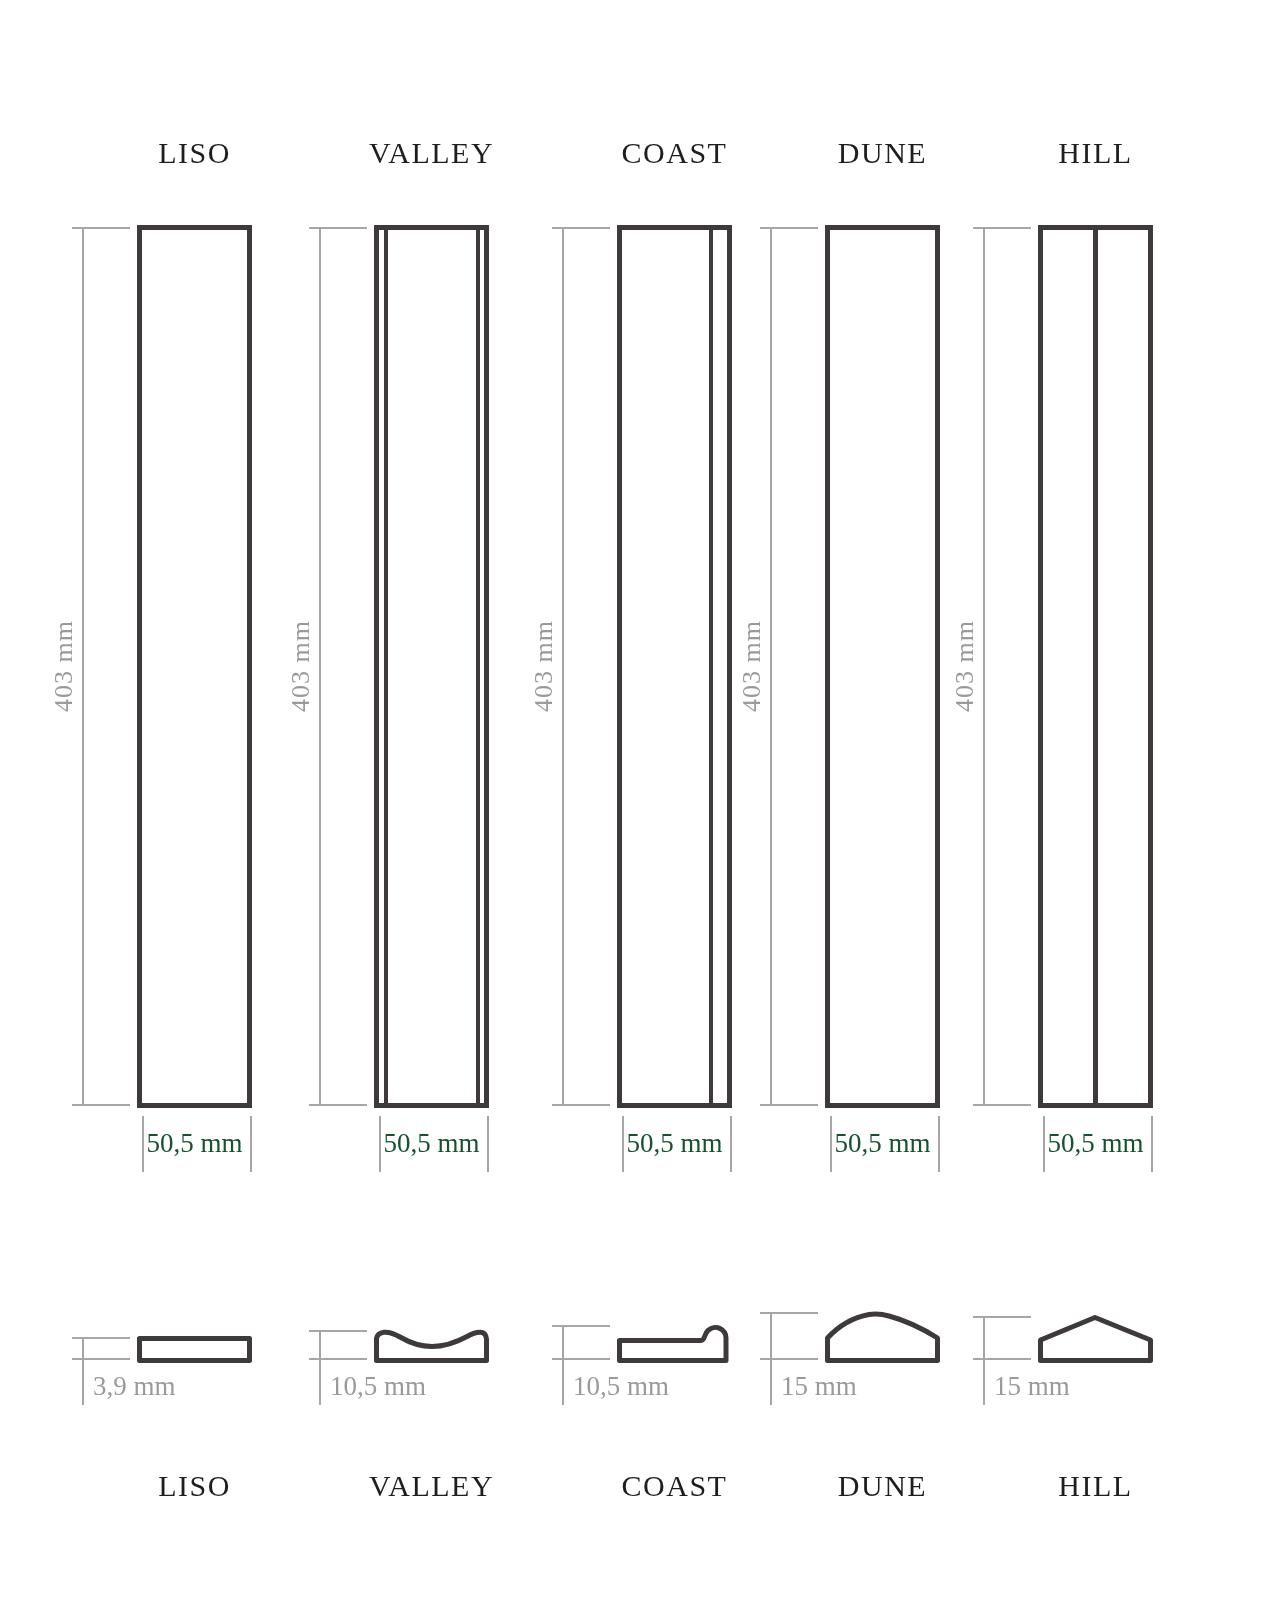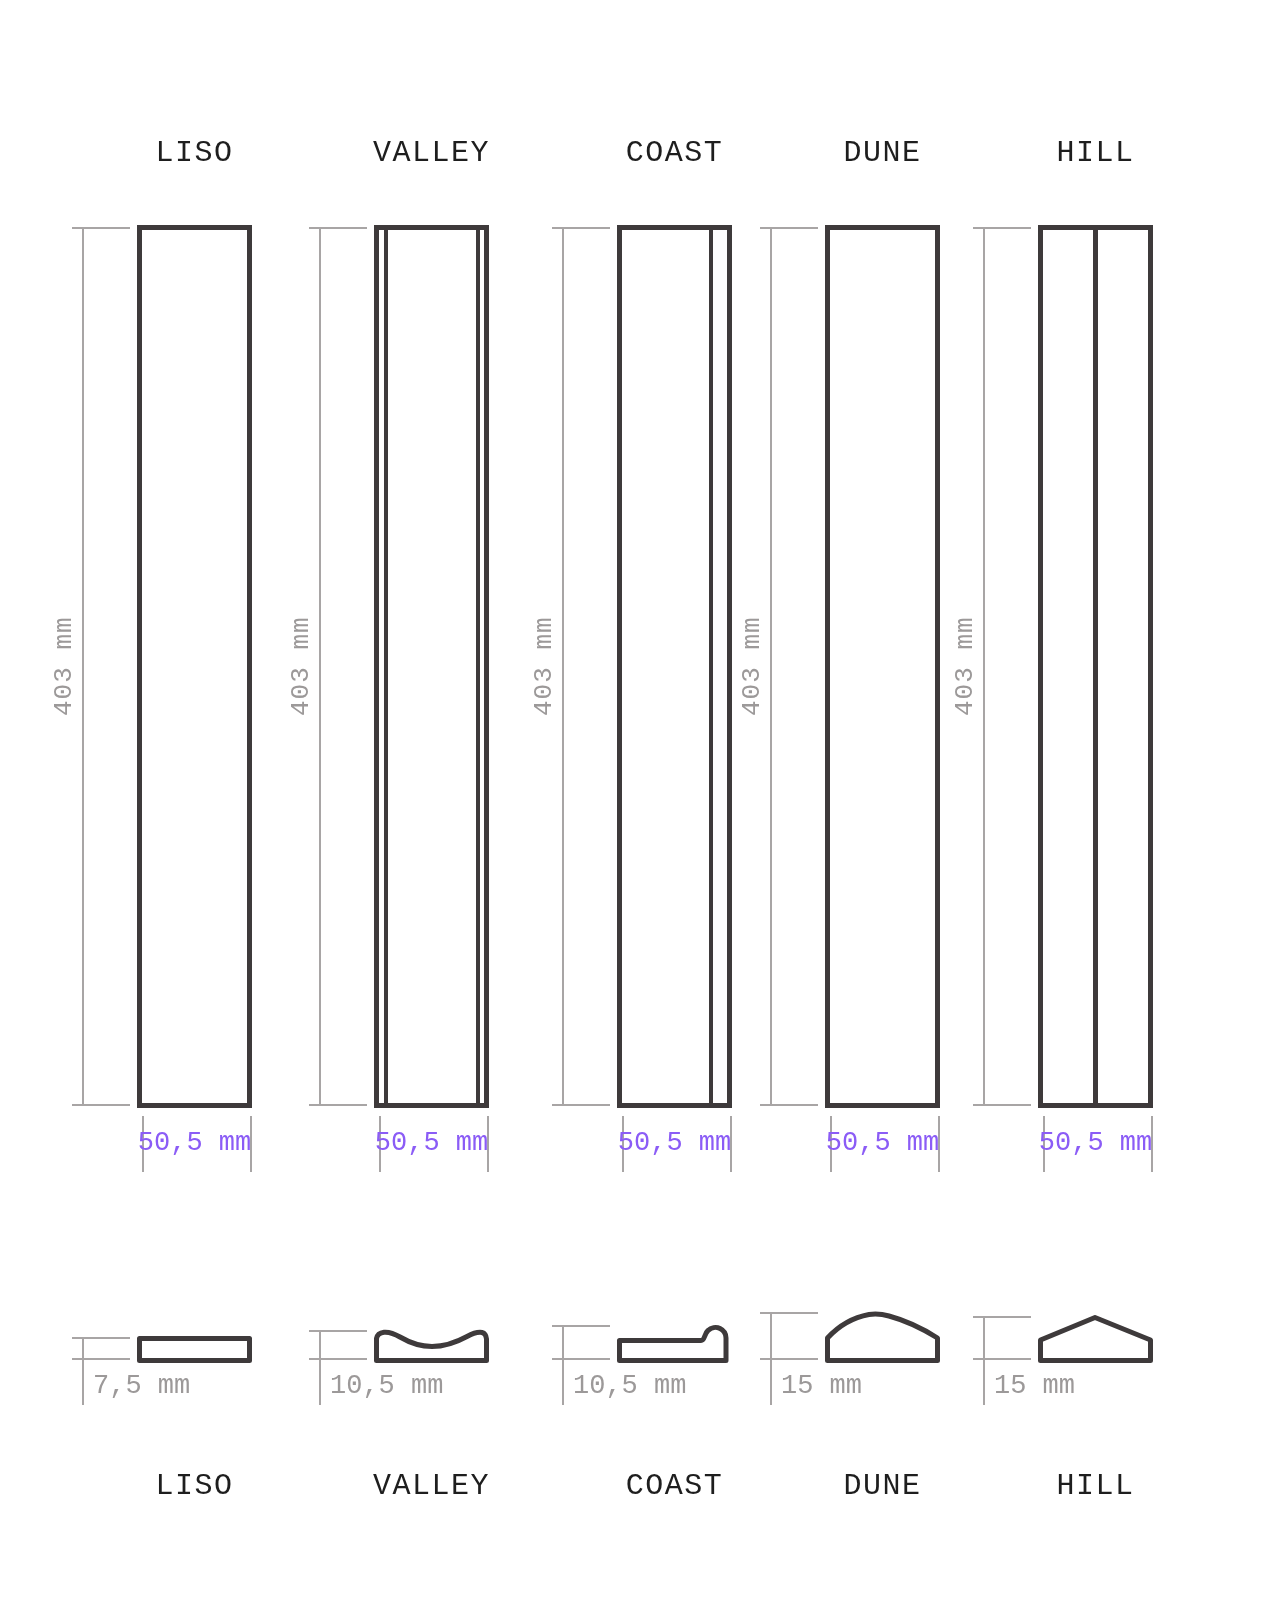--- a/index.html
+++ b/index.html
@@ -1,20 +1,20 @@
 <!DOCTYPE html>
 <html><head>
 <meta charset="utf-8">
 <style>
   html,body{margin:0;padding:0;background:#ffffff;}
   .canvas{
     position:relative;
     width:1160px;height:1606px;
     background:#ffffff;
-    font-family:Liberation Mono, monospace;
+    font-family:Liberation Serif, serif;
     overflow:hidden;
   }
   .col{position:absolute;top:0;width:200px;height:1606px;}
   .c0{left:57px}.c1{left:294px}.c2{left:537px}.c3{left:745px}.c4{left:958px}
 
   
   .title-top,.title-bottom{
     position:absolute;left:40px;width:195px;
     text-align:center;white-space:nowrap;
     font-size:30px;line-height:36px;letter-spacing:1.5px;
@@ -44,21 +44,21 @@
     font-size:26px;letter-spacing:1px;color:#9c9999;white-space:nowrap;
   }
 
   
   .wdim-tick{position:absolute;top:1116px;width:2px;height:56px;background:#a8a5a5;}
   .wdim-tick.l{left:85px}
   .wdim-tick.r{left:193px}
   .wdim-label{
     position:absolute;left:40px;width:195px;top:1126px;
     text-align:center;font-size:27px;line-height:34px;
-    color:#8b5cf6;white-space:nowrap;
+    color:#14532d;white-space:nowrap;
   }
 
   
   .profile-svg{position:absolute;left:80px;}
   .c0 .profile-svg{top:1336px}
   .c1 .profile-svg{top:1329px}
   .c2 .profile-svg{top:1324px}
   .c3 .profile-svg{top:1311px}
   .c4 .profile-svg{top:1315px}
 
@@ -96,21 +96,21 @@
     <div class="front-rect"></div>
     <div class="wdim-tick l"></div>
     <div class="wdim-tick r"></div>
     <div class="wdim-label">50,5 mm</div>
     <svg class="profile-svg" width="115" height="27" viewBox="0 0 115 27">
       <rect class="shape" x="2.5" y="2.5" width="110" height="22"></rect>
     </svg>
     <div class="tdim-tick top"></div>
     <div class="tdim-tick bot"></div>
     <div class="tdim-line"></div>
-    <div class="tdim-label">7,5 mm</div>
+    <div class="tdim-label">3,9 mm</div>
     <div class="title-bottom">LISO</div>
   </div>
 
   <div class="col c1">
     <div class="title-top">VALLEY</div>
     <div class="hdim-tick top"></div>
     <div class="hdim-tick bot"></div>
     <div class="hdim-line"></div>
     <div class="hdim-label">403 mm</div>
     <div class="front-rect"></div>

